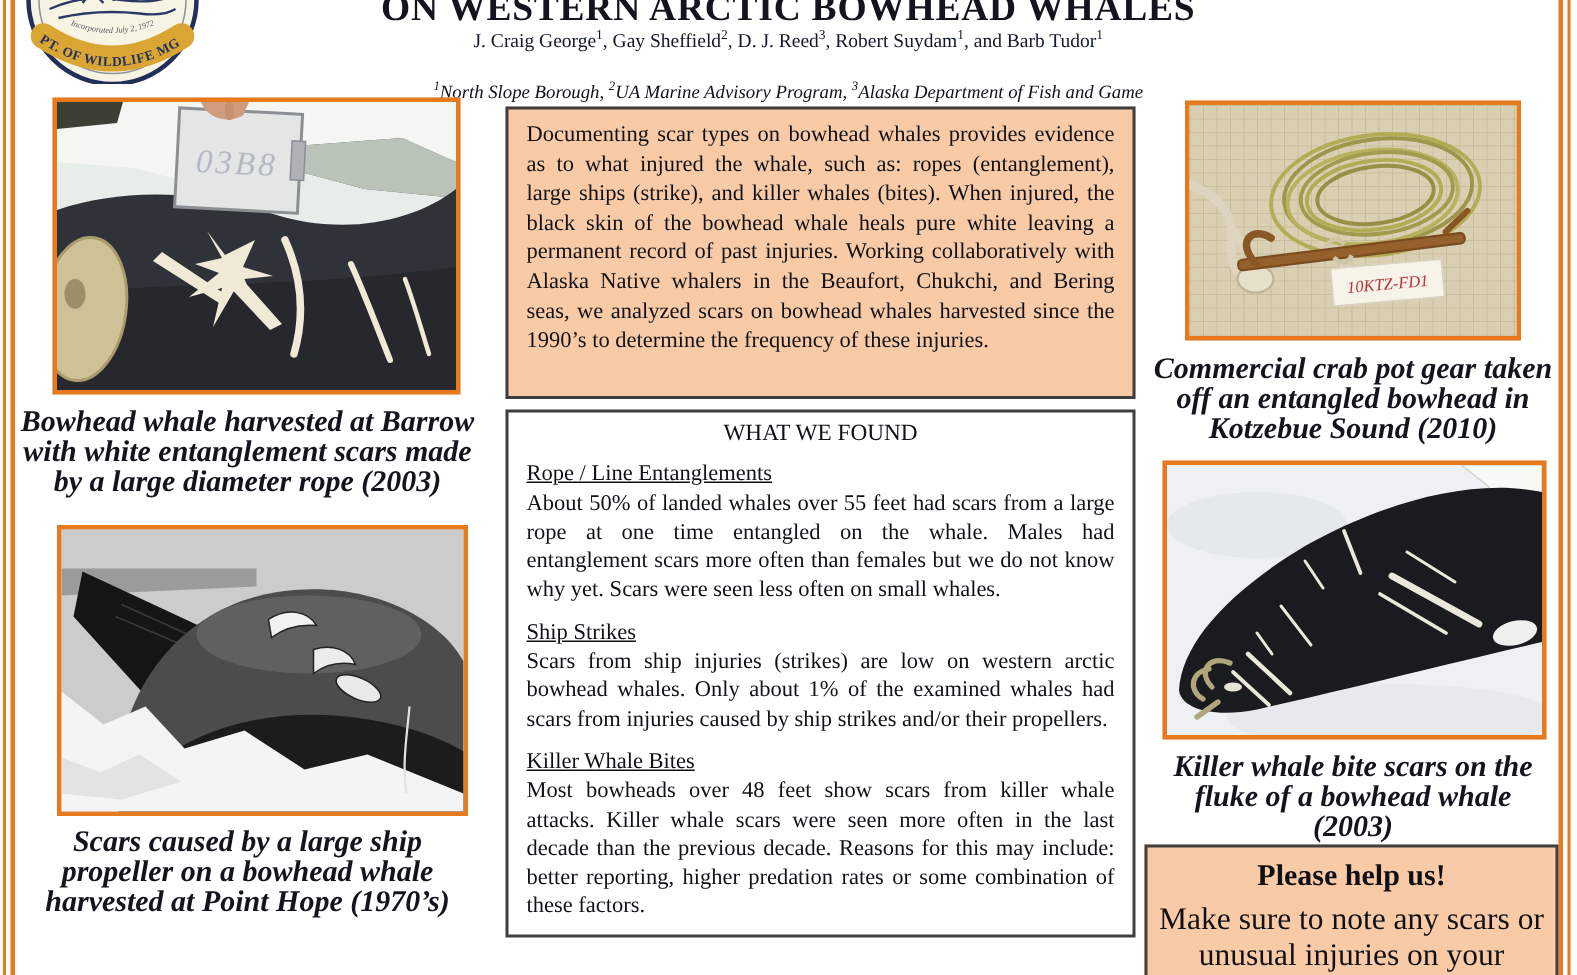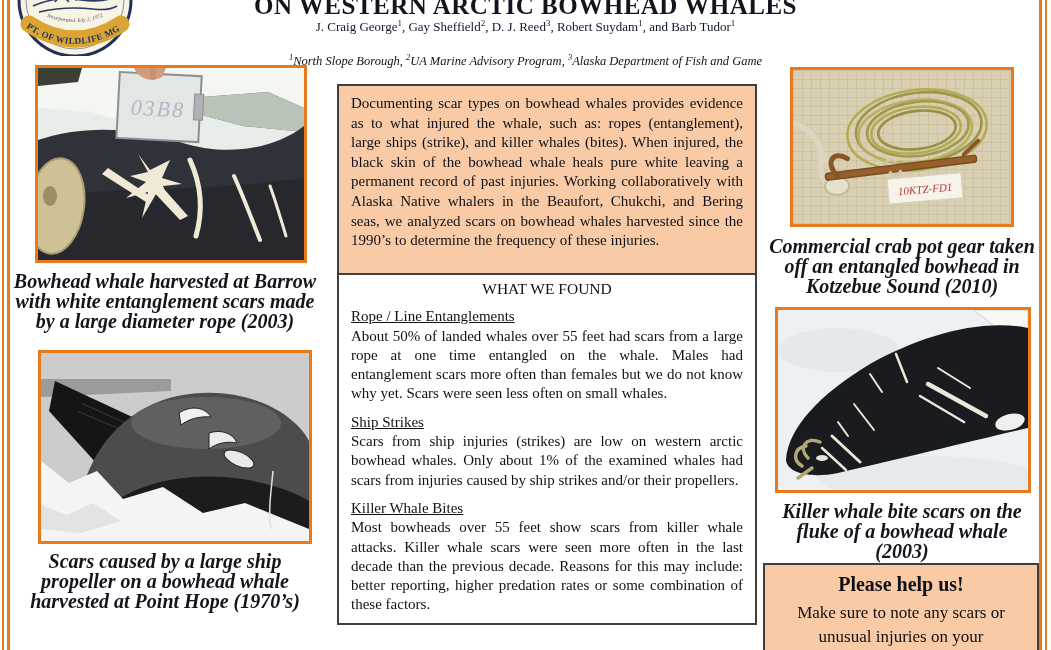--- a/index.html
+++ b/index.html
@@ -52,21 +52,21 @@
   #photo-whale{left:35px;top:65px;width:272px;height:198px;}
   #photo-prop{left:38px;top:350px;width:274px;height:194px;}
   #photo-gear{left:790px;top:67px;width:224px;height:160px;}
   #photo-fluke{left:775px;top:307px;width:256px;height:186px;}
 
   .txtbox{
     position:absolute;box-sizing:border-box;border:2px solid var(--boxborder);
     font-size:15px;color:#101016;
   }
   #intro-box{
-    left:337px;top:84px;width:420px;height:195px;background:var(--peach);
+    left:337px;top:71px;width:420px;height:195px;background:var(--peach);
     padding:8px 12px;text-align:justify;line-height:19.6px;overflow:hidden;
   }
   #findings-box{
     left:337px;top:273px;width:420px;height:352px;background:#ffffff;
     padding:4px 12px 6px 12px;line-height:19.3px;overflow:hidden;
   }
   .findings-heading{text-align:center;font-weight:normal;font-size:15.5px;}
   .section-head{text-decoration:underline;}
   .section-body{text-align:justify;}
   .section{margin-top:9px;}
@@ -74,21 +74,21 @@
 
   #ack{
     position:absolute;left:30px;top:626px;font-weight:bold;font-size:15px;color:#8b5cf6;margin-top:28px;
   }
 
   #help-box{
     left:763px;top:563px;width:276px;height:104px;background:var(--peach);
     text-align:center;padding:6px 6px;overflow:hidden;
   }
   .help-title{font-weight:bold;font-size:20px;margin:2px 0 5px 0;}
-  .help-line{font-size:17px;line-height:23.5px;}
+  .help-line{font-size:21px;line-height:23.5px;}
 </style>
 </head>
 <body>
 
 <div id="poster">
 
   <div class="vline vl-lo"></div>
   <div class="vline vl-li"></div>
   <div class="vline vl-ri"></div>
   <div class="vline vl-ro"></div>
@@ -198,21 +198,21 @@
     <div class="section">
       <div class="section-head">Rope / Line Entanglements</div>
       <div class="section-body">About 50% of landed whales over 55 feet had scars from a large rope at one time entangled on the whale. Males had entanglement scars more often than females but we do not know why yet. Scars were seen less often on small whales.</div>
     </div>
     <div class="section">
       <div class="section-head">Ship Strikes</div>
       <div class="section-body">Scars from ship injuries (strikes) are low on western arctic bowhead whales. Only about 1% of the examined whales had scars from injuries caused by ship strikes and/or their propellers.</div>
     </div>
     <div class="section">
       <div class="section-head">Killer Whale Bites</div>
-      <div class="section-body">Most bowheads over 55 feet show scars from killer whale attacks. Killer whale scars were seen more often in the last decade than the previous decade. Reasons for this may include: better reporting, higher predation rates or some combination of these factors.</div>
+      <div class="section-body">Most bowheads over 48 feet show scars from killer whale attacks. Killer whale scars were seen more often in the last decade than the previous decade. Reasons for this may include: better reporting, higher predation rates or some combination of these factors.</div>
     </div>
   </div>
 
   <div class="photo" id="photo-gear">
     <svg width="218" height="154" viewBox="0 0 218 154">
       <defs>
         <pattern id="grid" width="9" height="9" patternUnits="userSpaceOnUse">
           <rect width="9" height="9" fill="#d9cfb2"></rect>
           <path d="M9,0 L0,0 0,9" stroke="#c4b995" stroke-width="1" fill="none"></path>
         </pattern>

